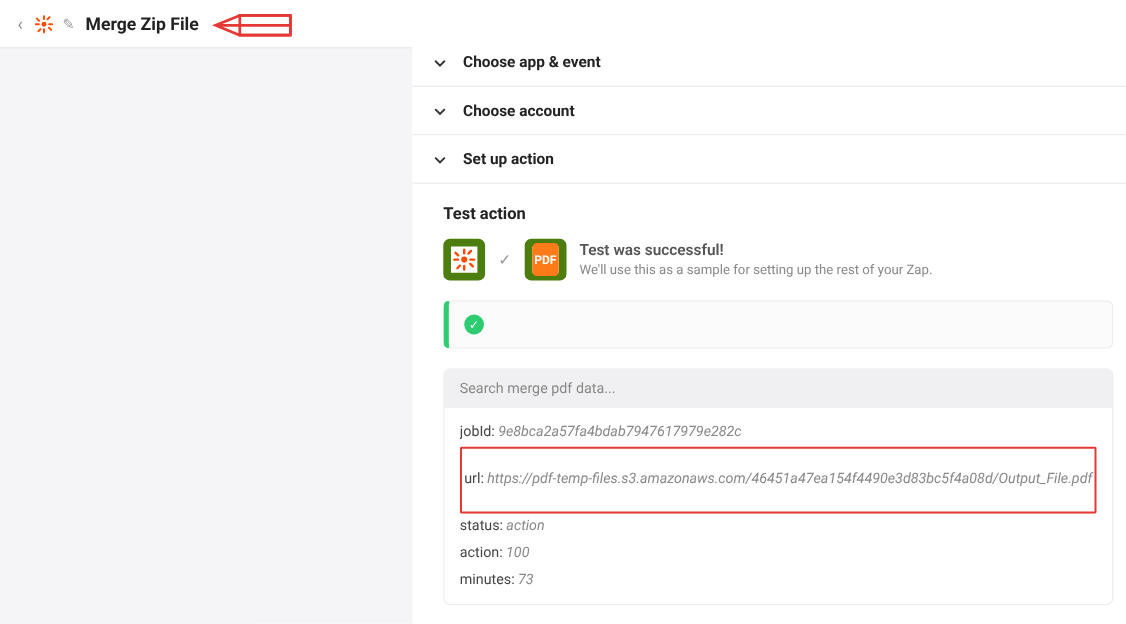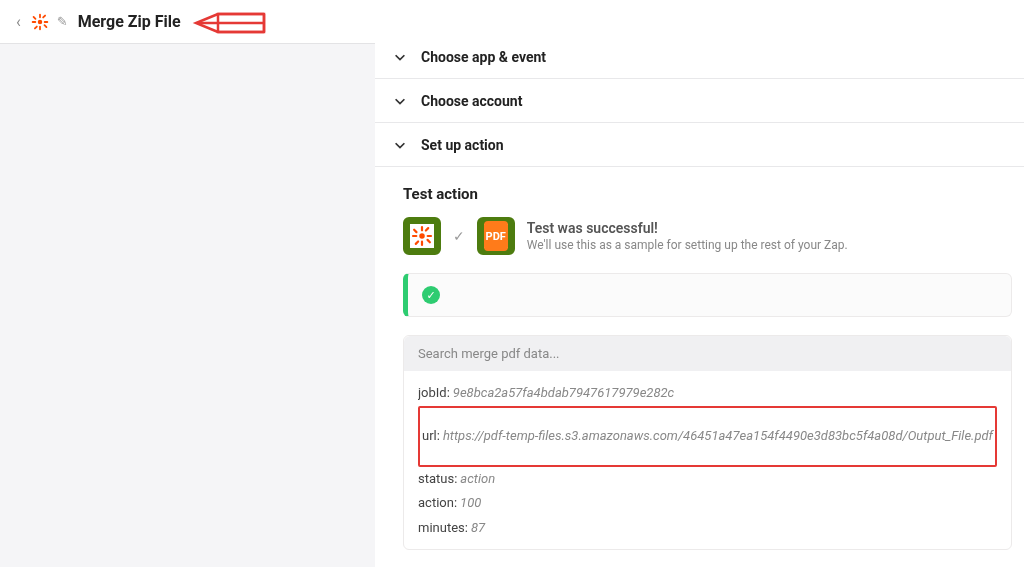--- a/index.html
+++ b/index.html
@@ -266,20 +266,20 @@
               <span class="k">url:</span><span class="v">https://pdf-temp-files.s3.amazonaws.com/46451a47ea154f4490e3d83bc5f4a08d/Output_File.pdf</span>
             </span>
           </div>
           <div class="data-row">
             <span class="k">status:</span><span class="v">action</span>
           </div>
           <div class="data-row">
             <span class="k">action:</span><span class="v">100</span>
           </div>
           <div class="data-row">
-            <span class="k">minutes:</span><span class="v">87</span>
+            <span class="k">minutes:</span><span class="v">73</span>
           </div>
         </div>
       </div>
     </div>
 
   </div>
 </div>
 
 </body></html>

